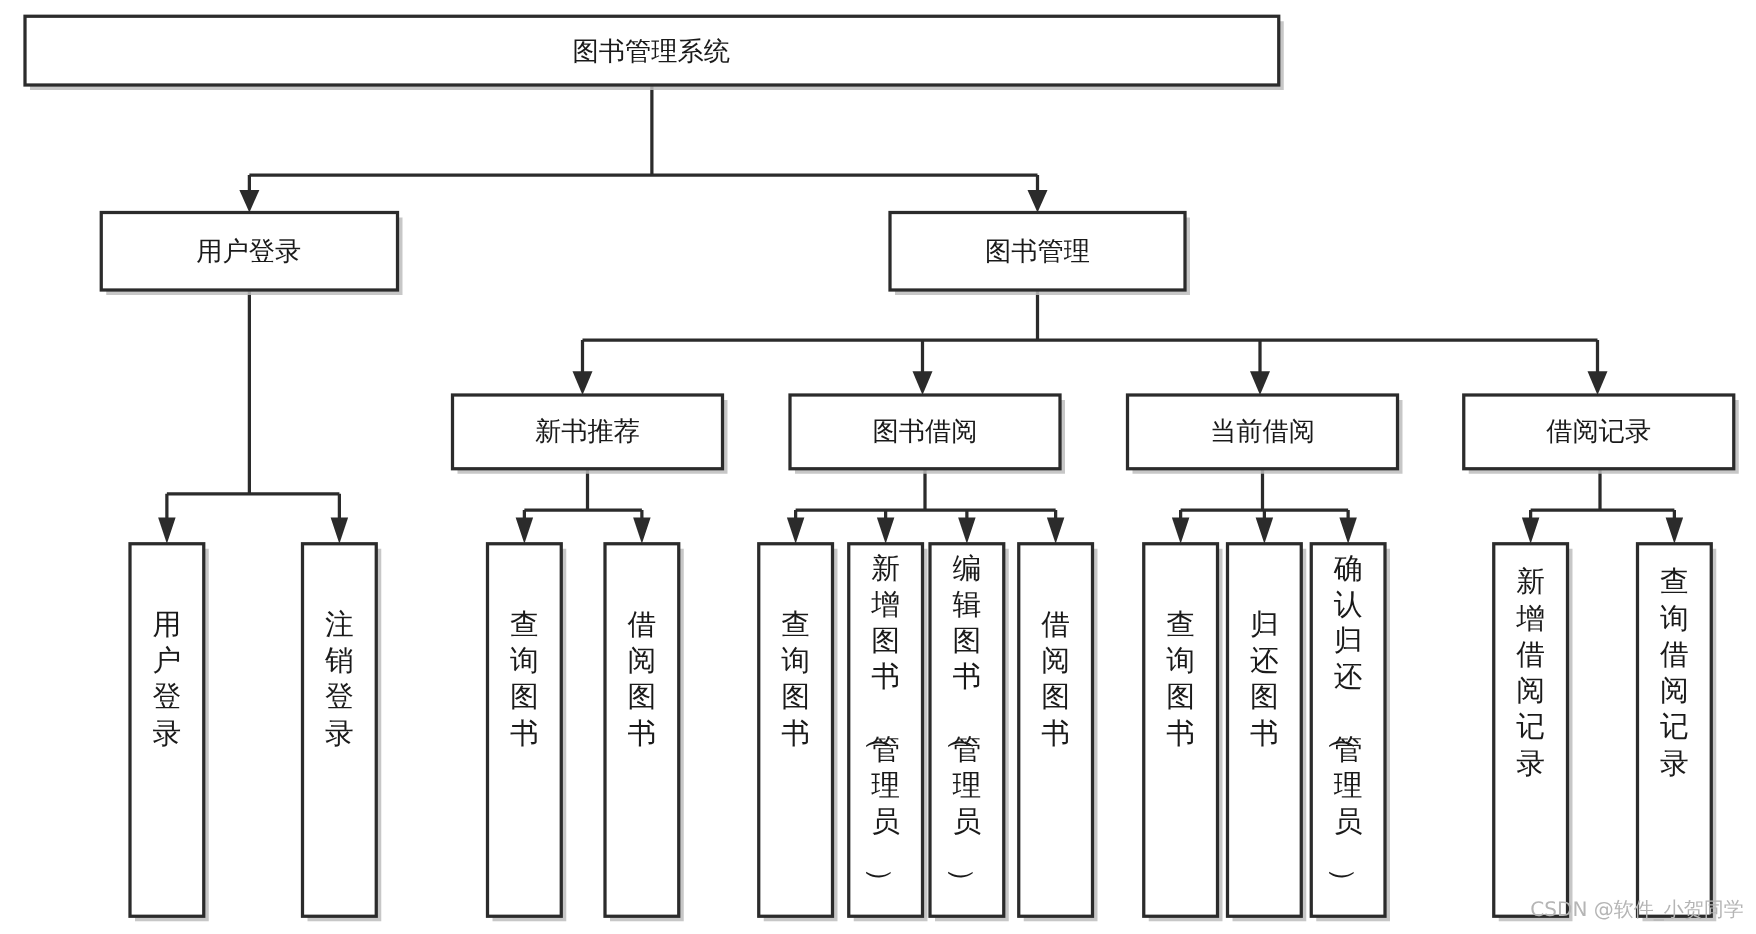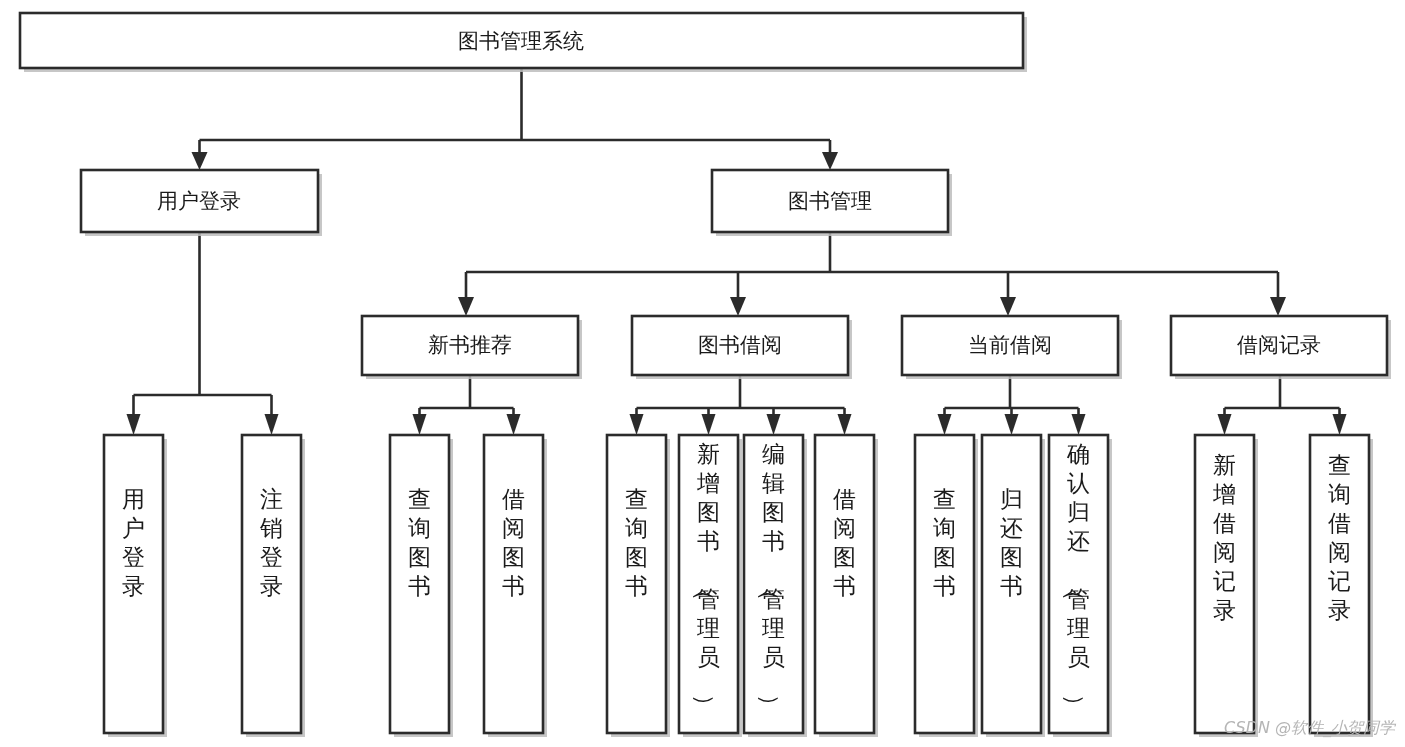--- a/index.html
+++ b/index.html
@@ -52,21 +52,20 @@
   }
   .watermark {
     position: absolute;
     right: 10px;
     bottom: 8px;
     font-family: "DejaVu Sans", "Liberation Sans", sans-serif;
     font-size: 16px;
     color: #b5b5b5;
     white-space: nowrap;
     user-select: none;
-    font-style: italic;
   }
 </style>
 </head>
 <body>
 
 <svg id="diagram" viewBox="0 0 1405 747">
 
   <defs>
     <marker id="arrow" viewBox="0 0 10 12" refX="5" refY="11.5" markerWidth="9" markerHeight="11" orient="auto-start-reverse">
       <path d="M 0 0 L 10 0 L 5 12 Z" class="arrow-head"></path>

